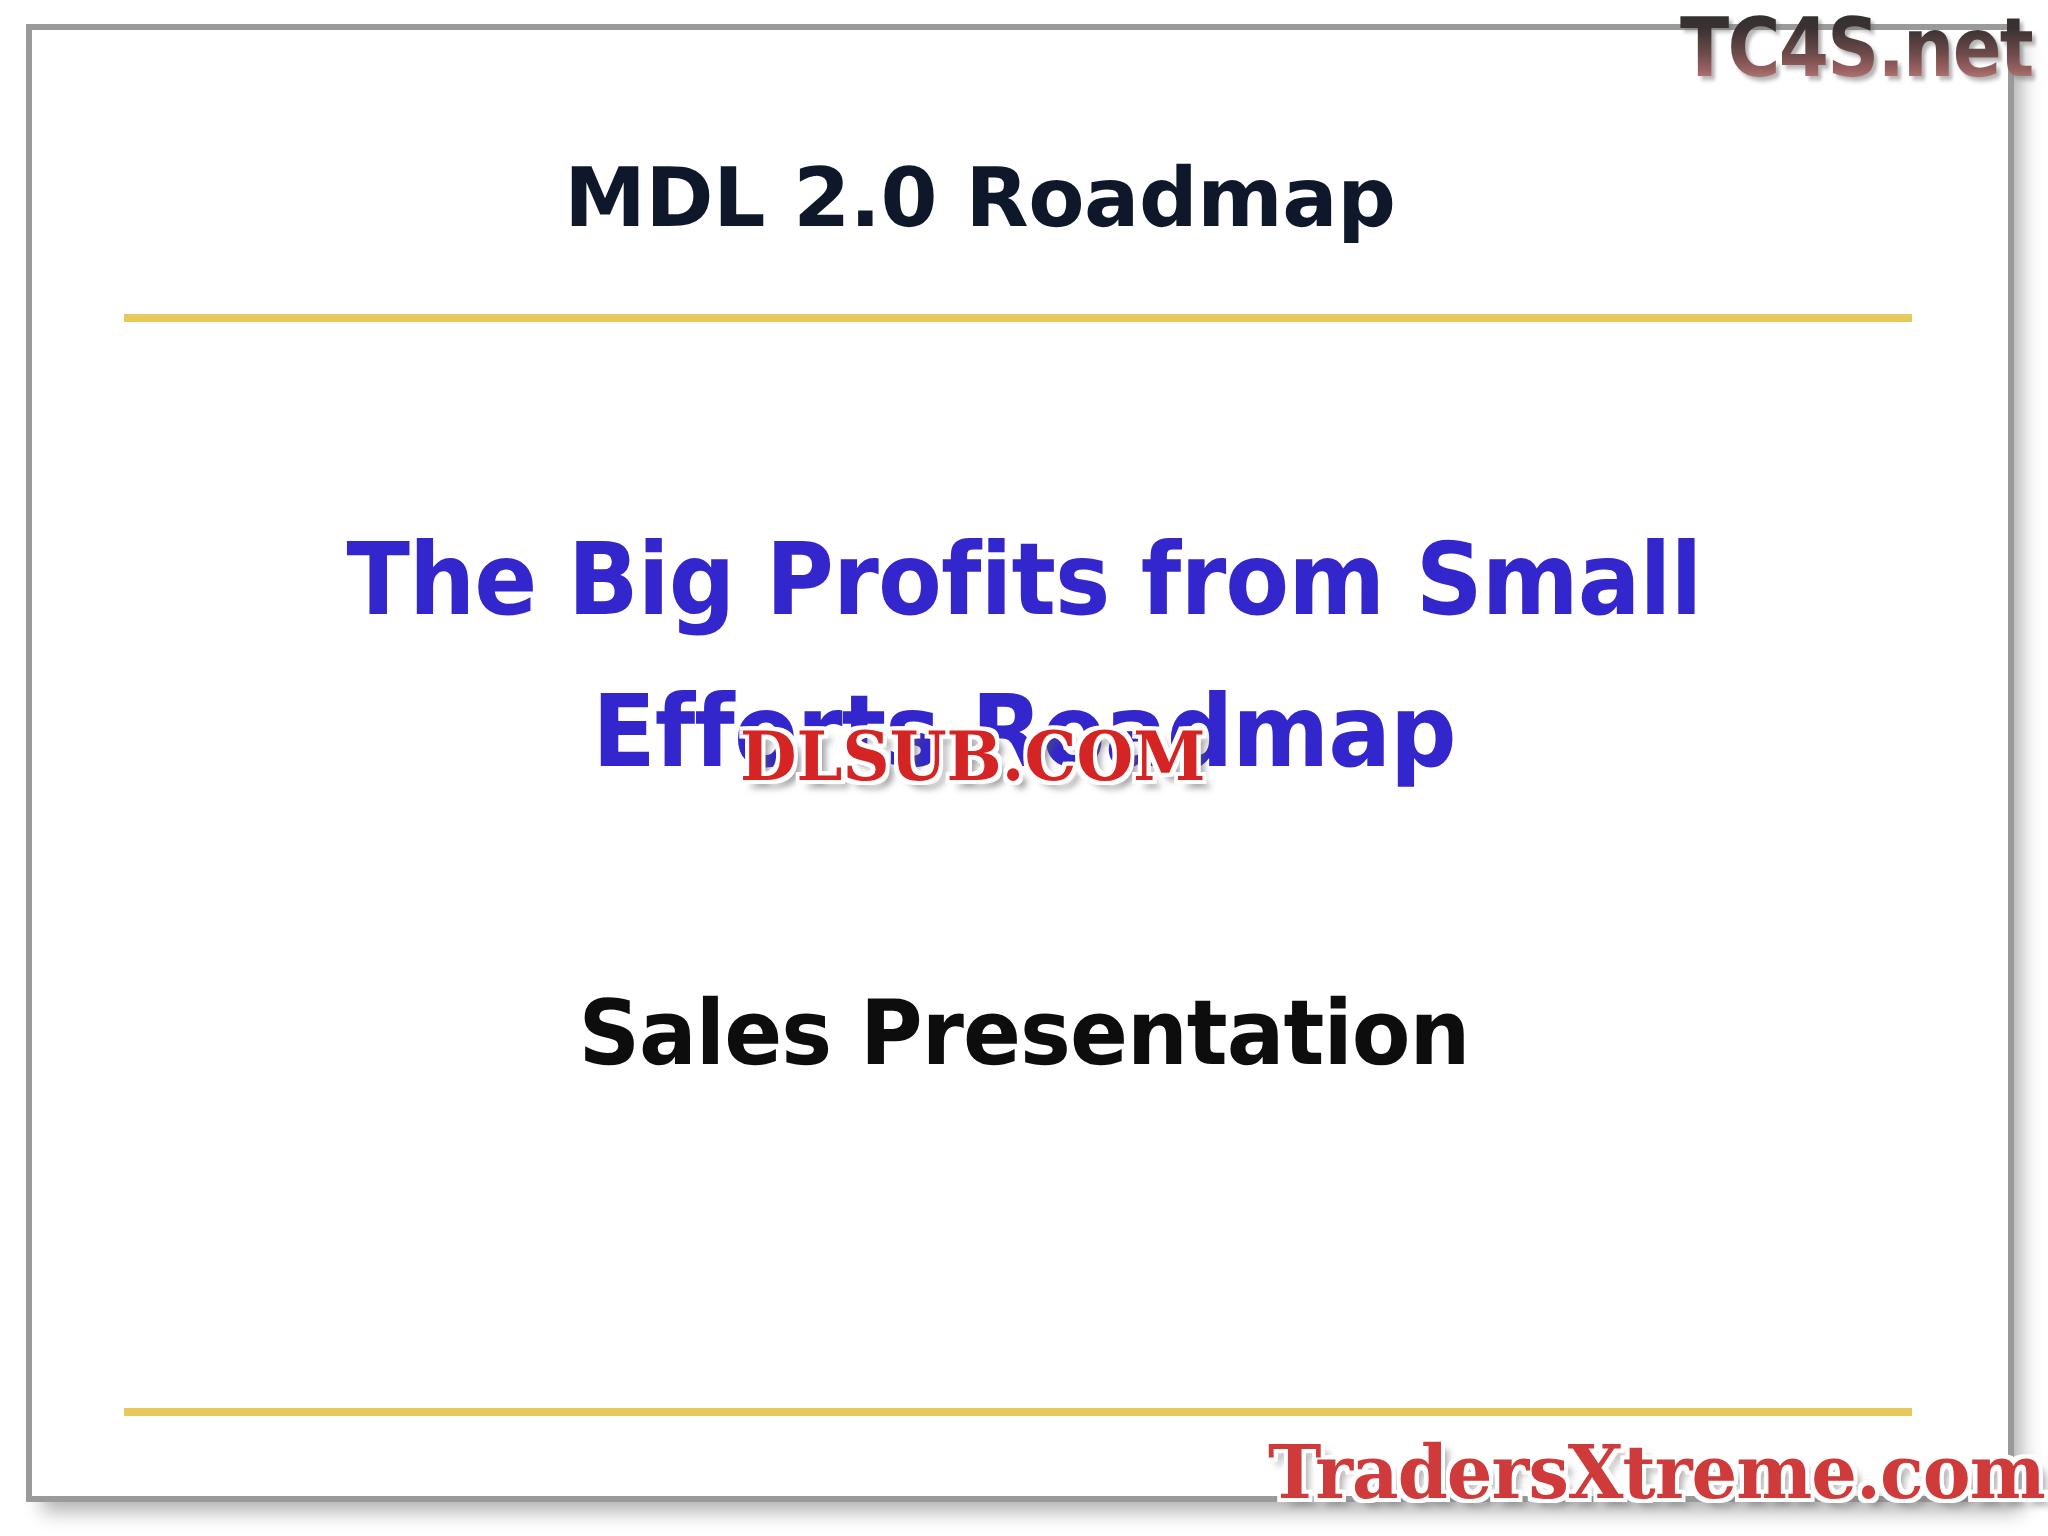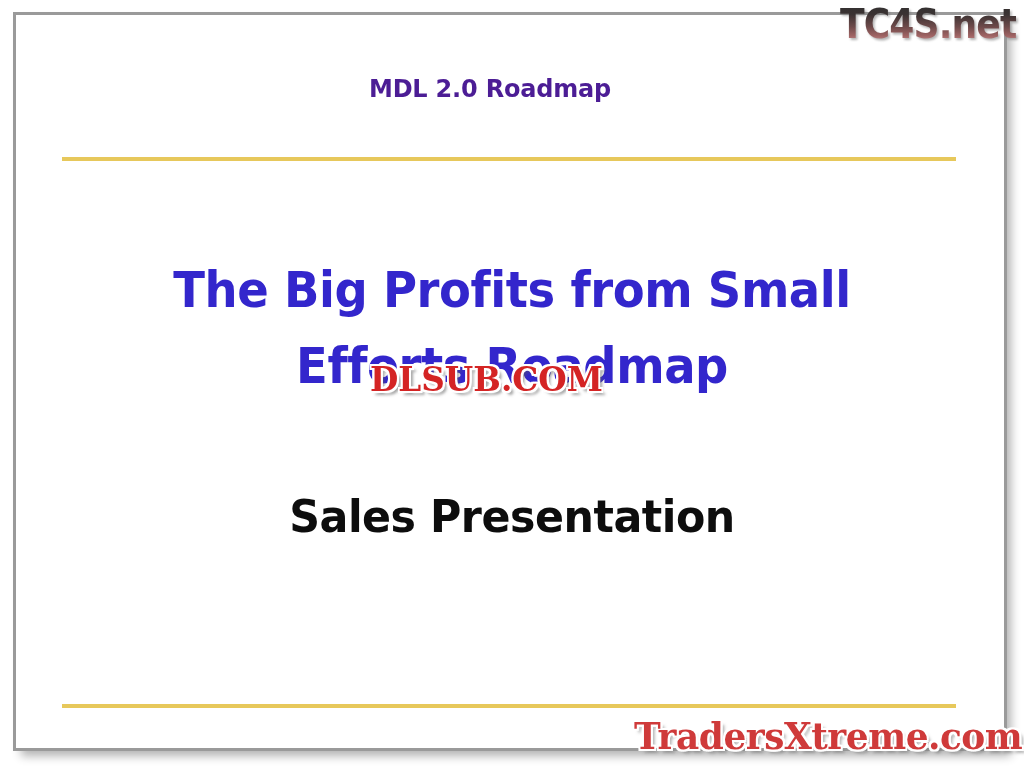--- a/index.html
+++ b/index.html
@@ -50,23 +50,23 @@
 
   
   .slide-header {
     position: absolute;
     left: 0;
     top: 75px;
     width: 980px;
     text-align: center;
     font-family: "DejaVu Sans", sans-serif;
     font-weight: bold;
-    font-size: 24px;
+    font-size: 41px;
     letter-spacing: -0.2px;
-    color: #4c1d95;
+    color: #0f172a;
     white-space: nowrap;
   }
 
   .slide-title {
     position: absolute;
     left: 0;
     top: 252px;
     width: 1024px;
     text-align: center;
     font-family: "DejaVu Sans", sans-serif;

